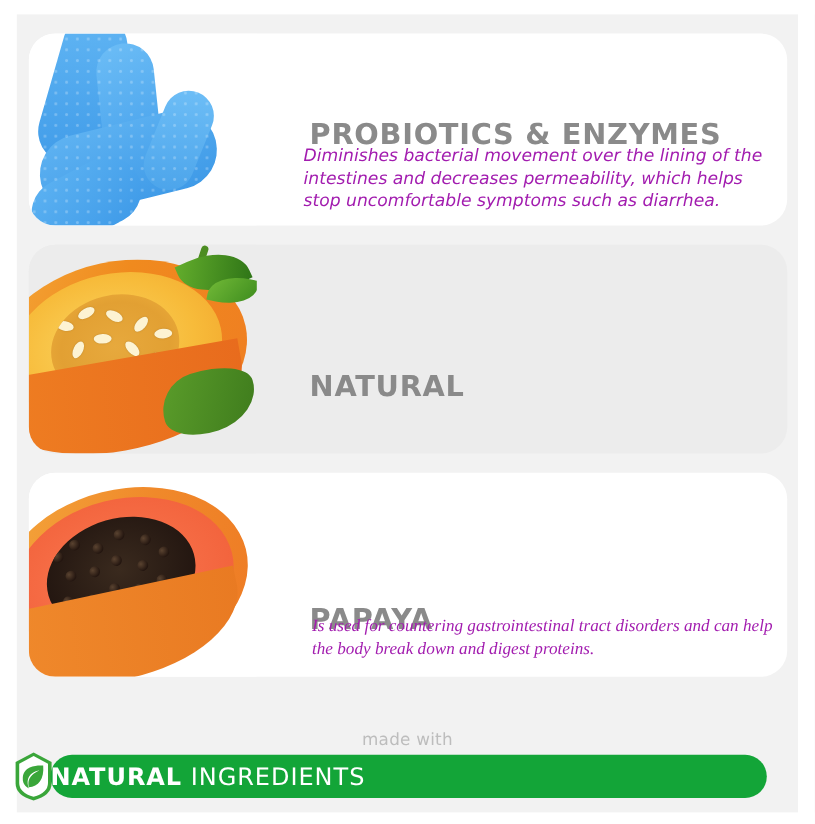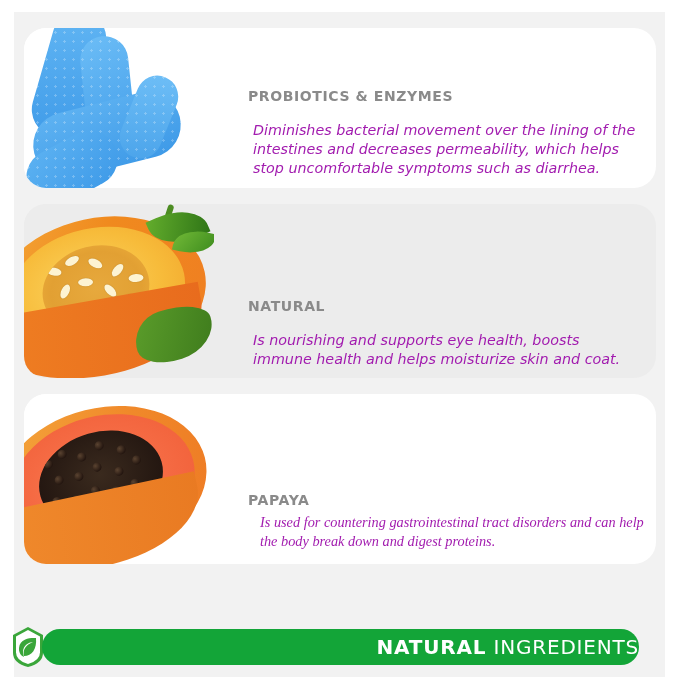--- a/index.html
+++ b/index.html
@@ -60,24 +60,24 @@
   .card-body {
     position: absolute;
     left: 195px;
     top: 0;
     right: 18px;
     height: 100%;
   }
   .card-title {
     font-family: "DejaVu Sans", sans-serif;
     font-weight: bold;
-    font-size: 14px;
+    font-size: 24px;
     letter-spacing: 0.6px;
     color: #8a8a8a;
-    margin: 8px;
+    margin: 18px;
     padding: 0;
   }
   .card-desc {
     font-family: "DejaVu Sans", sans-serif;
     font-style: italic;
     font-size: 14.3px;
     line-height: 1.33;
     color: #a21caf;
     margin: 13px;
     padding: 0;
@@ -245,21 +245,21 @@
   .green-bar {
     position:absolute;
     left:42px;
     bottom:22px;
     width:597px;
     height:36px;
     border-radius:18px;
     background:#13a538;
     display:flex;
     align-items:center;
-    justify-content:flex-end;
+    justify-content:flex-start;
   }
   .bar-text {
     font-family:"DejaVu Sans", sans-serif;
     font-size:20px;
     letter-spacing:.8px;
     color:#ffffff;
     white-space:nowrap;
   }
   .bar-text .strong { font-weight:bold; }
   .bar-text .light  { font-weight:normal; }
@@ -318,21 +318,20 @@
           <div class="seed" style="left:88px;  top:38px; transform:rotate(10deg);"></div>
         </div>
         <div class="pump-rind"></div>
         <div class="pump-green"></div>
         <div class="pump-stem"></div>
         <div class="pump-leaf"></div>
         <div class="pump-leaf2"></div>
       </div>
       <div class="card-body">
         <h3 class="card-title c2-title">NATURAL</h3>
-        <p class="card-desc c2-desc">Is nourishing and supports eye health, boosts immune health and helps moisturize skin and coat.</p>
       </div>
     </div>
 
     <div class="card white card-3">
       <div class="card-img img3">
         <div class="papaya-outer"></div>
         <div class="papaya-flesh"></div>
         <div class="papaya-cavity">
           <div class="pseed" style="left:12px; top:14px;"></div>
           <div class="pseed" style="left:28px; top:8px;"></div>
@@ -358,20 +357,21 @@
       </div>
       <div class="card-body">
         <h3 class="card-title c3-title">PAPAYA</h3>
         <p class="card-desc c3-desc">Is used for countering gastrointestinal tract disorders and can help the body break down and digest proteins.</p>
       </div>
     </div>
 
   </div>
 
   <div class="footer">
+    <div class="made-with">made with</div>
 
     <div class="leaf-badge">
       <svg width="44" height="44" viewBox="0 0 44 44" aria-hidden="true">
         <path d="M22 2 L37 10 L37 28 Q37 38 22 42 Q7 38 7 28 L7 10 Z" fill="#3aa63a"></path>
         <path d="M22 5 L34 11.5 L34 27.5 Q34 35.6 22 39 Q10 35.6 10 27.5 L10 11.5 Z" fill="#ffffff"></path>
         <path d="M30 13 C30 13 14 11 13 23 C12.4 30 18 32 18 32 C18 32 15 25 19.5 20.5 C23 17 27 17 27 17 C27 17 21 19 18.5 24 C17 27 18 31 18 31 C26 31 31 24 30 13 Z" fill="#3aa63a"></path>
       </svg>
     </div>
 
     <div class="green-bar">

